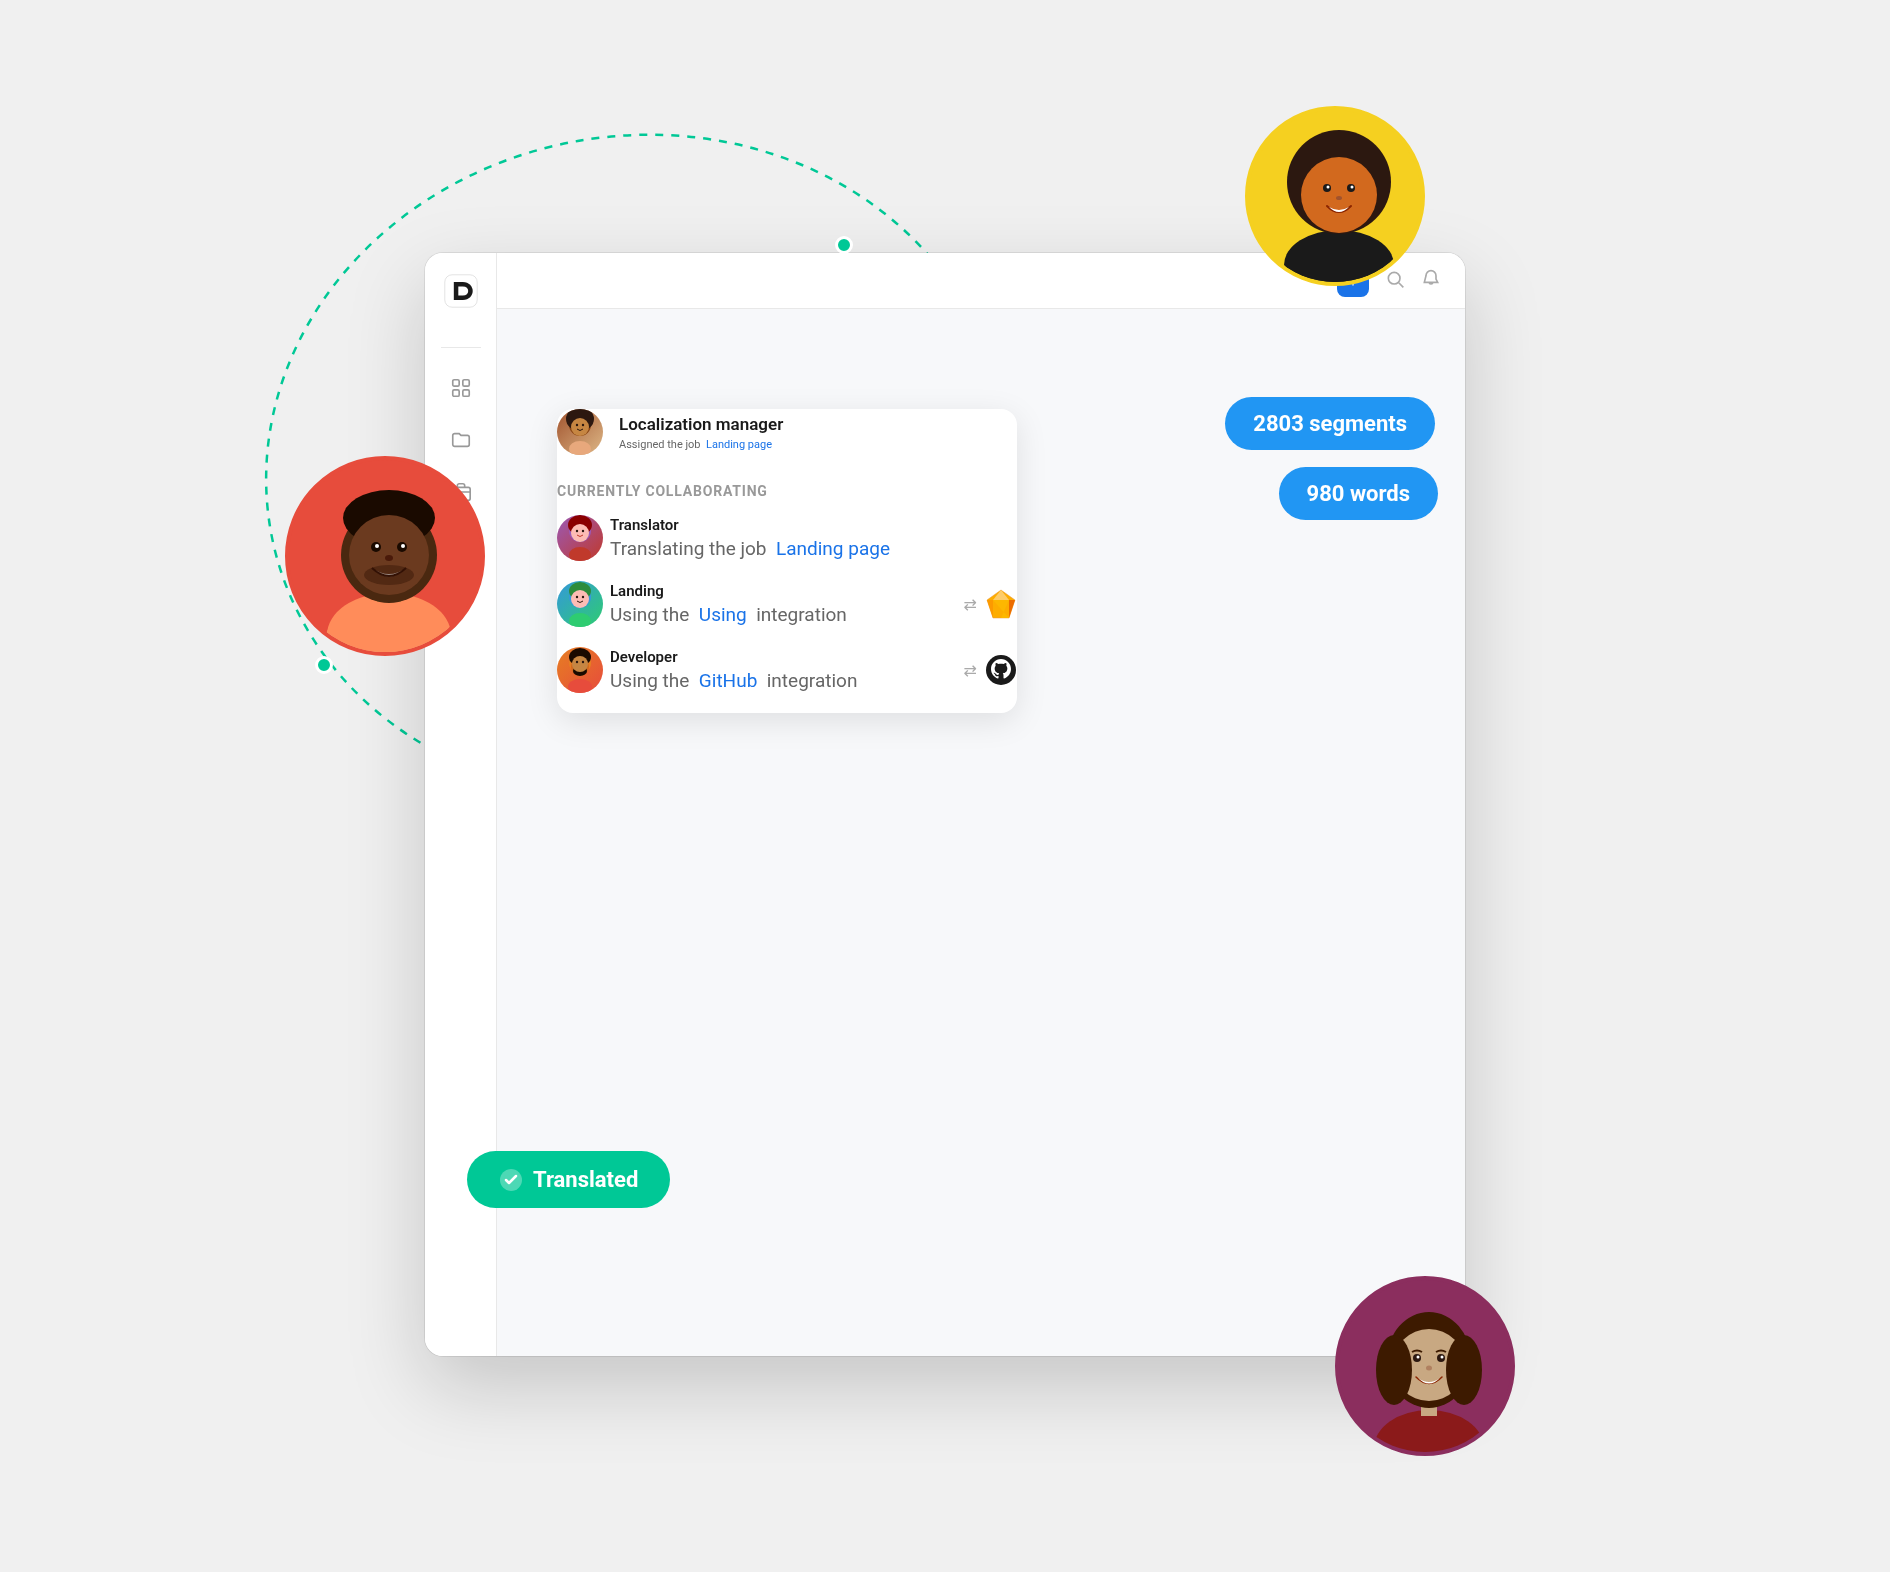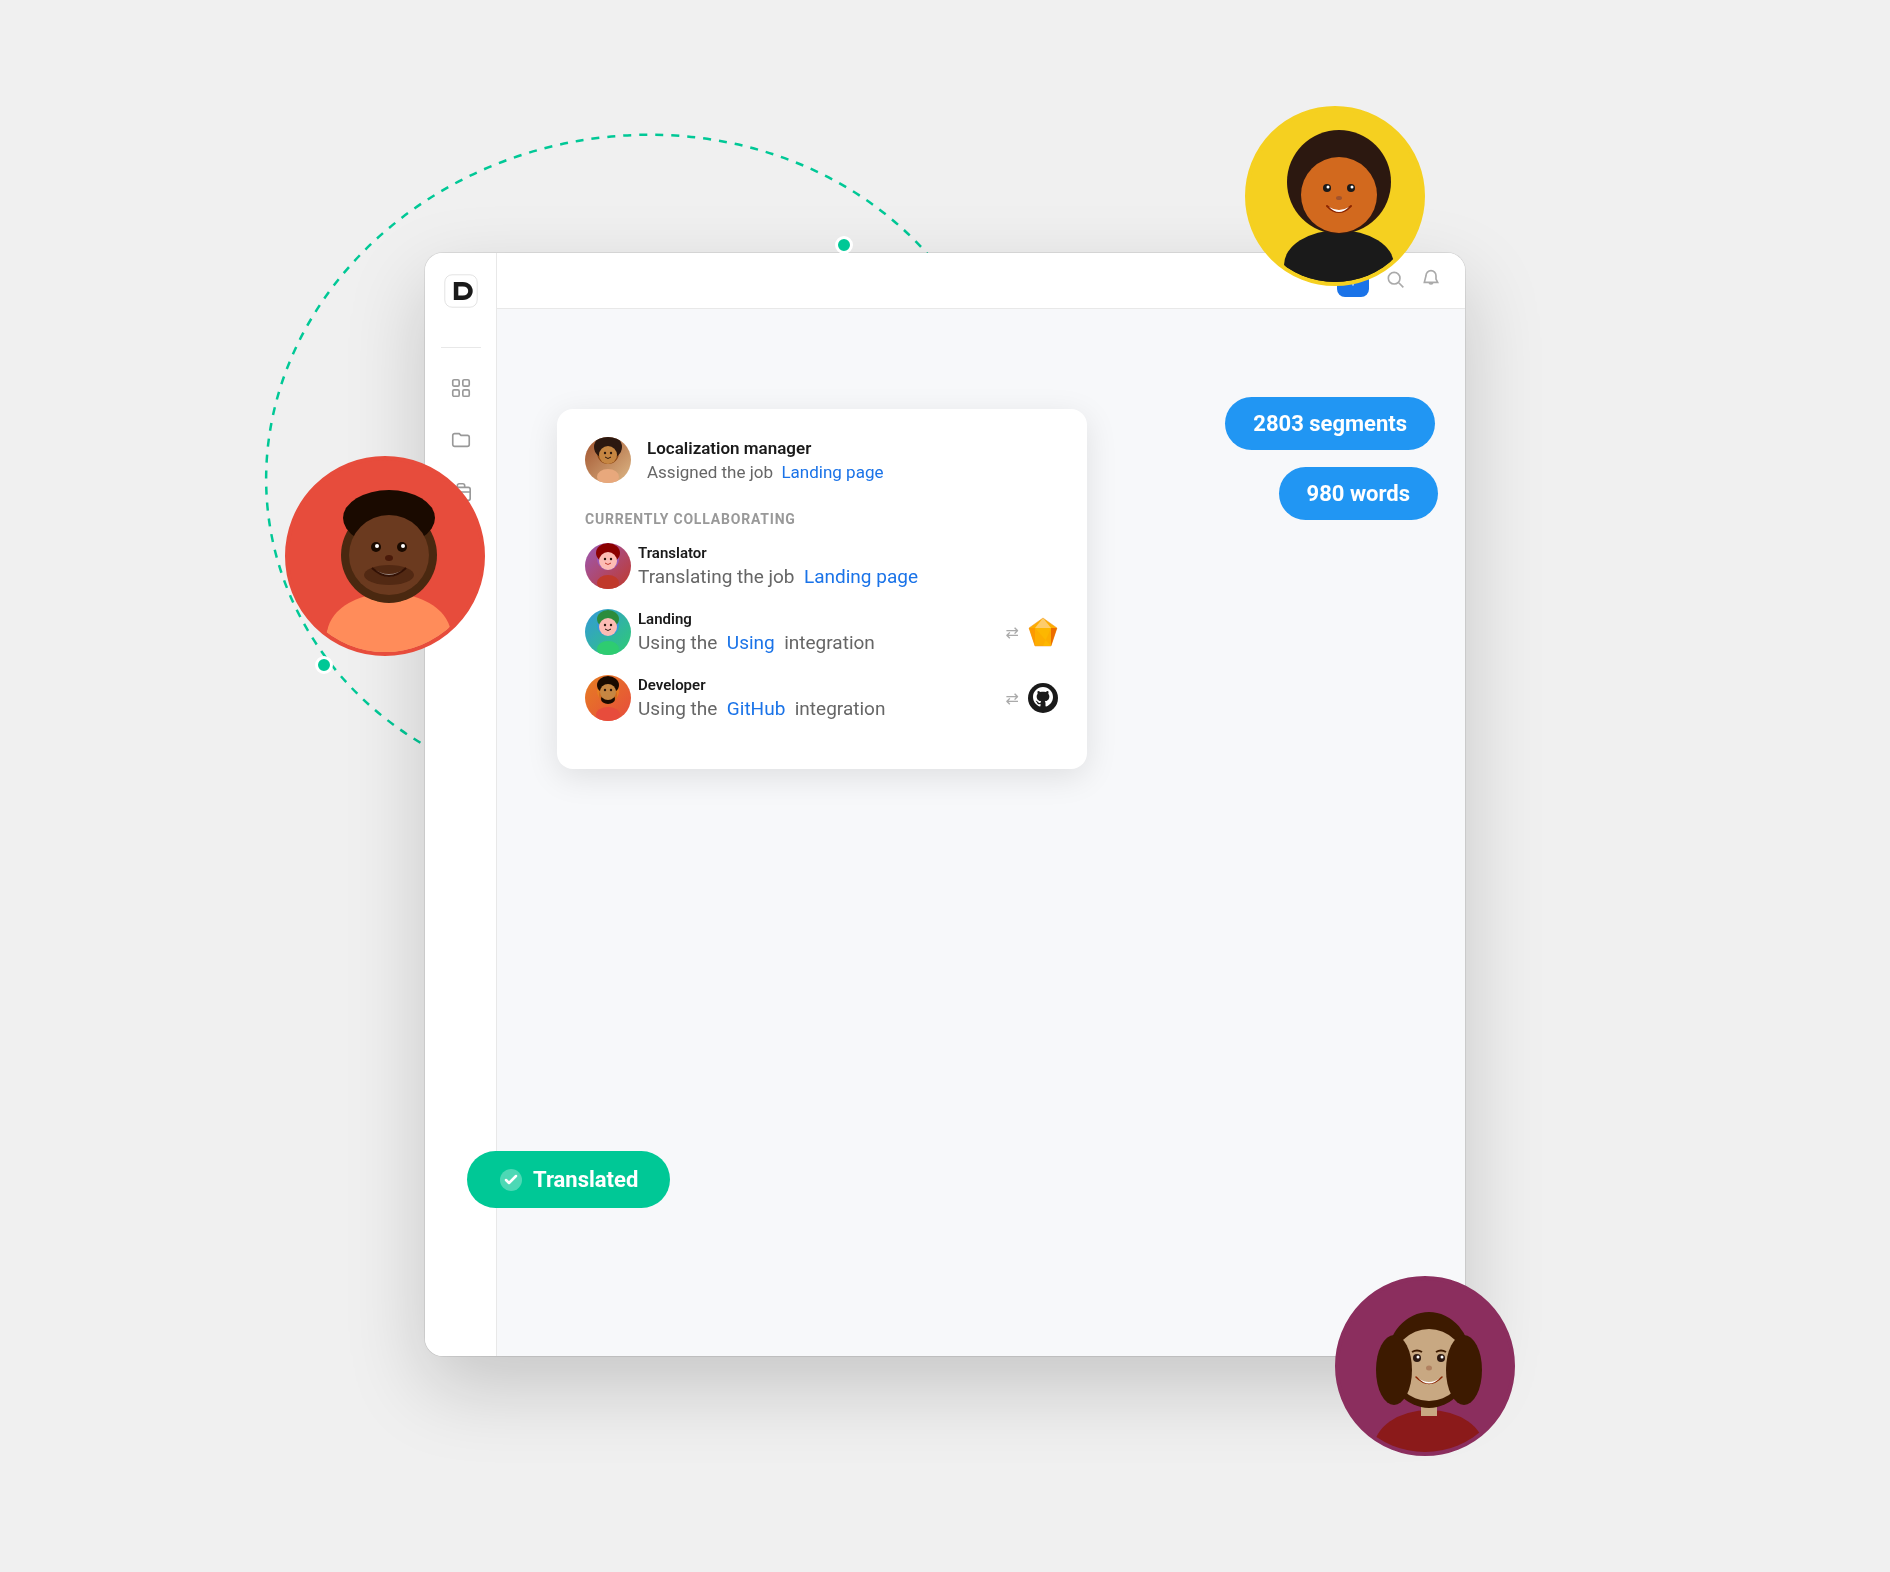--- a/index.html
+++ b/index.html
@@ -106,43 +106,42 @@
       color: #999;
       font-size: 18px;
       cursor: pointer;
     }
 
     
     .card {
       position: absolute;
       top: 100px;
       left: 60px;
-      width: 530px;
+      width: 460px;
       background: white;
       border-radius: 16px;
       box-shadow: 0 8px 32px rgba(0,0,0,0.10);
-      padding: 28px;
     }
 
     .card-header {
       display: flex;
       align-items: center;
       gap: 16px;
       margin-bottom: 28px;
     }
 
     .card-header-text h3 {
       font-size: 17px;
       font-weight: 600;
       color: #1a1a1a;
       margin-bottom: 4px;
     }
 
     .card-header-text p {
-      font-size: 17px;
+      font-size: 11px;
       color: #666;
     }
 
     .card-header-text a {
       color: #1a73e8;
       text-decoration: none;
     }
 
     .section-label {
       font-size: 14px;

